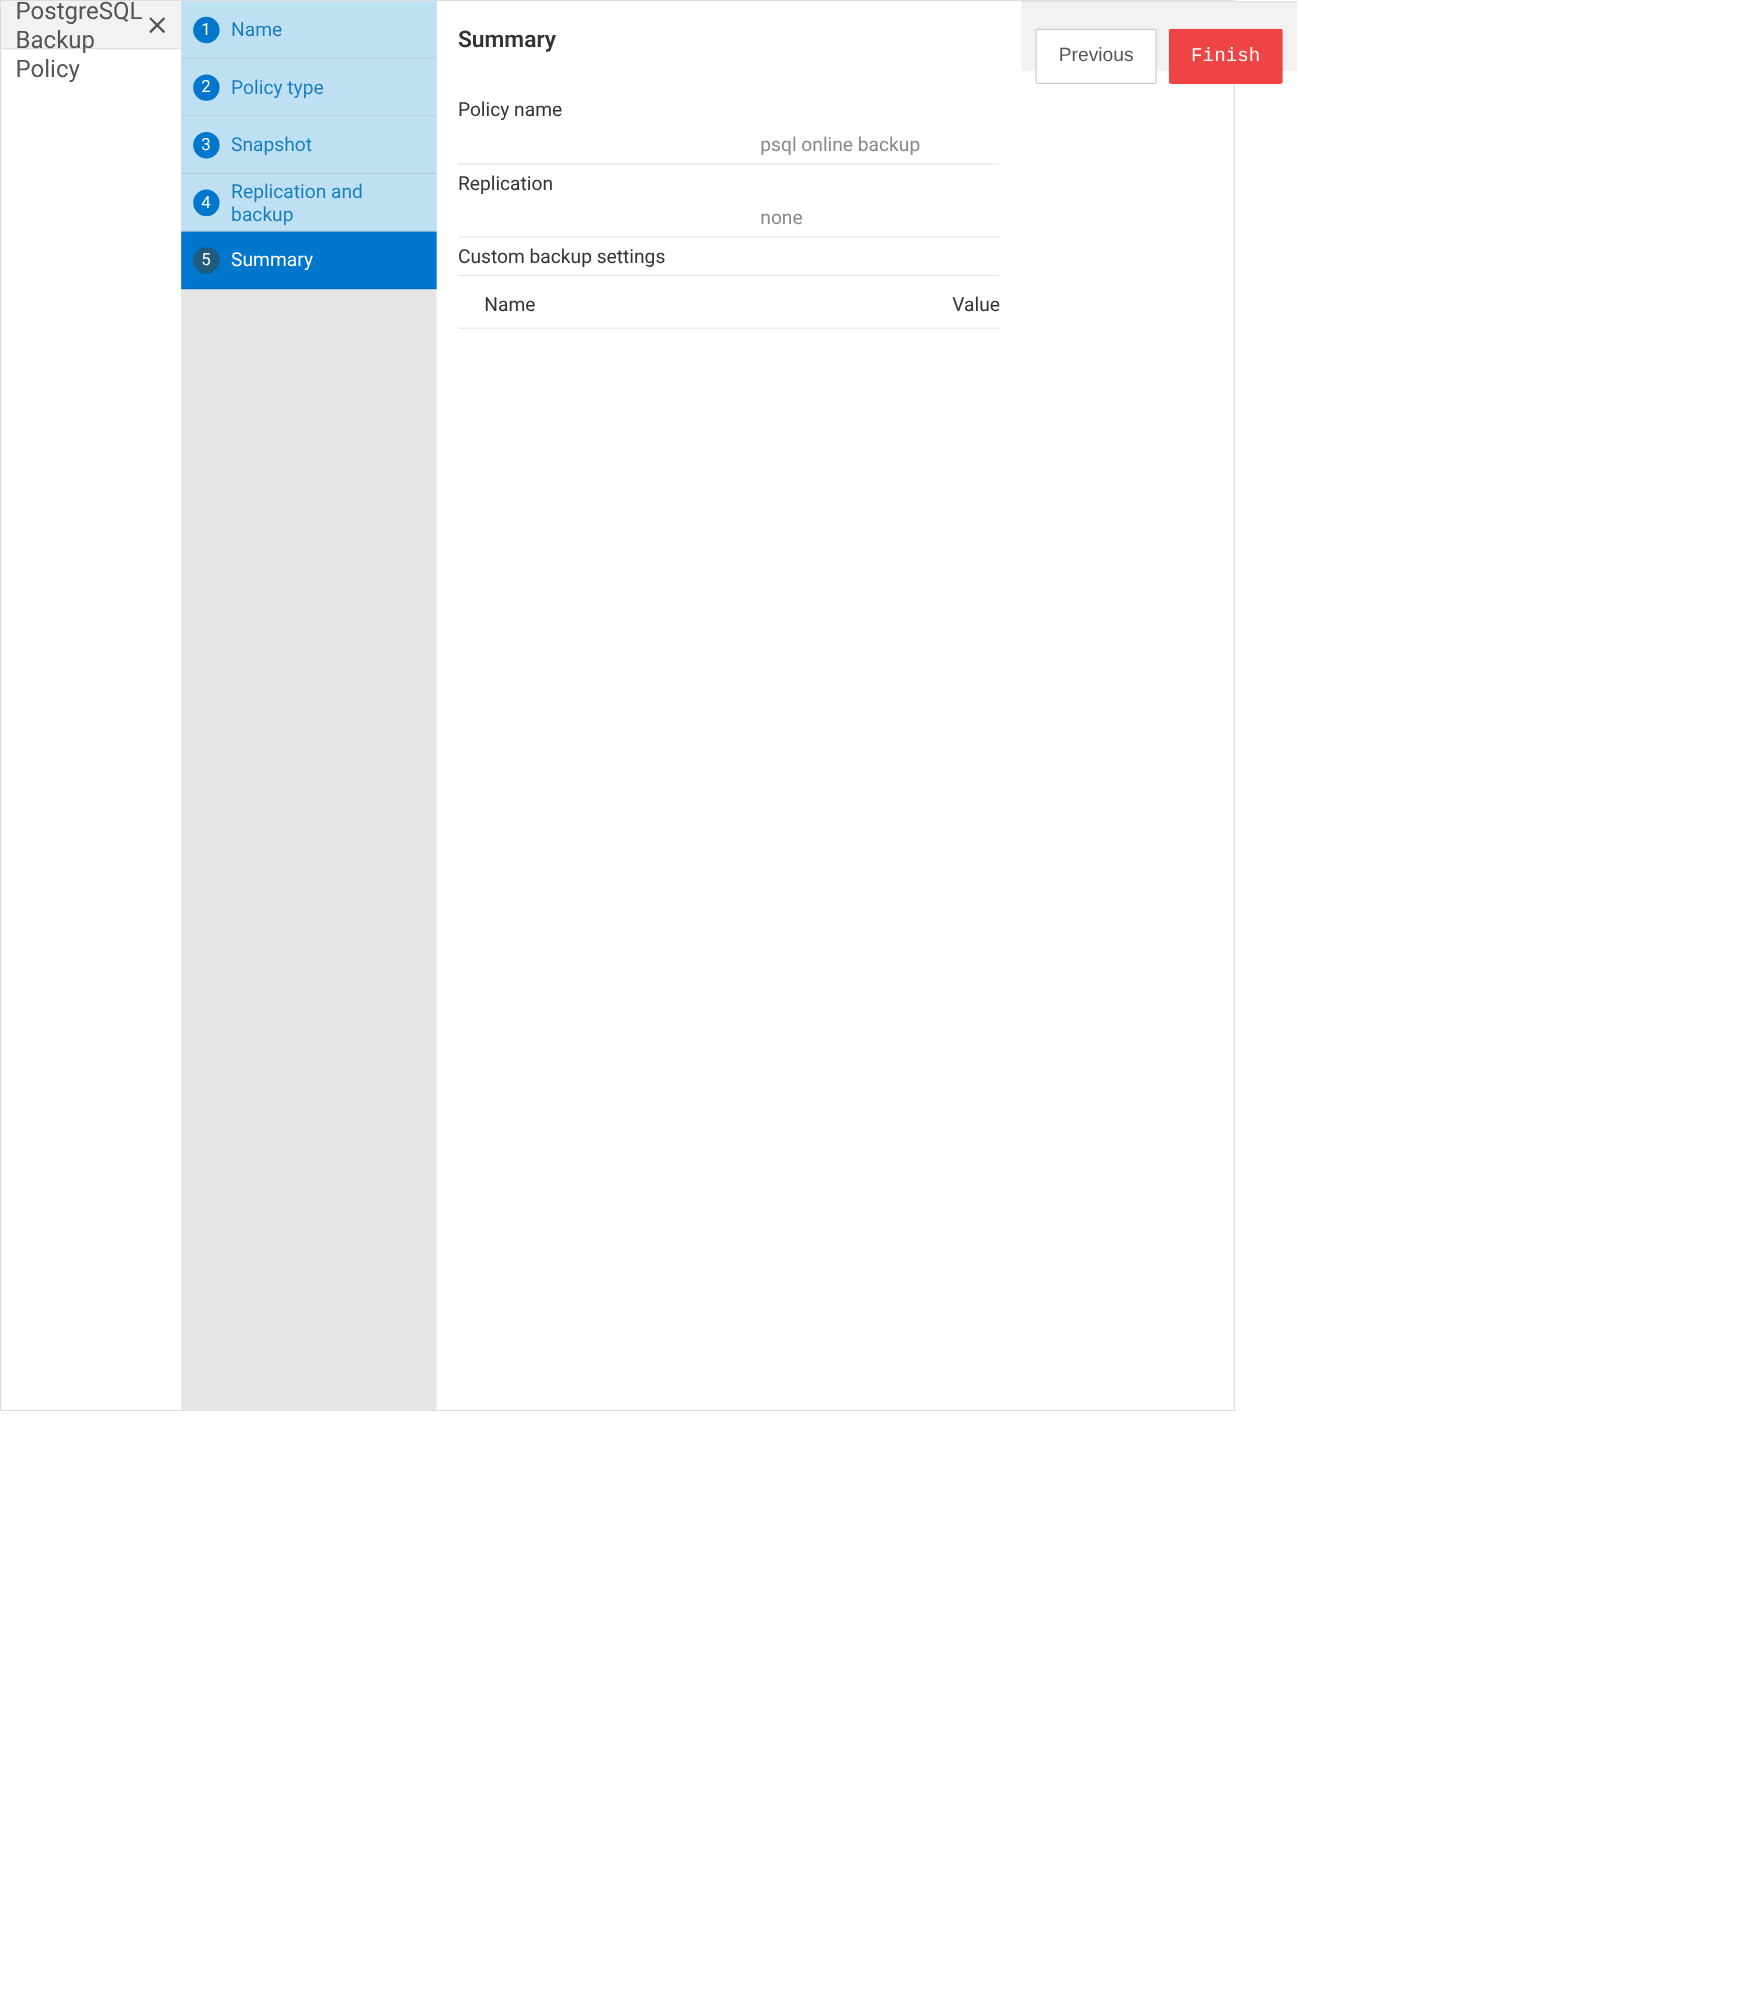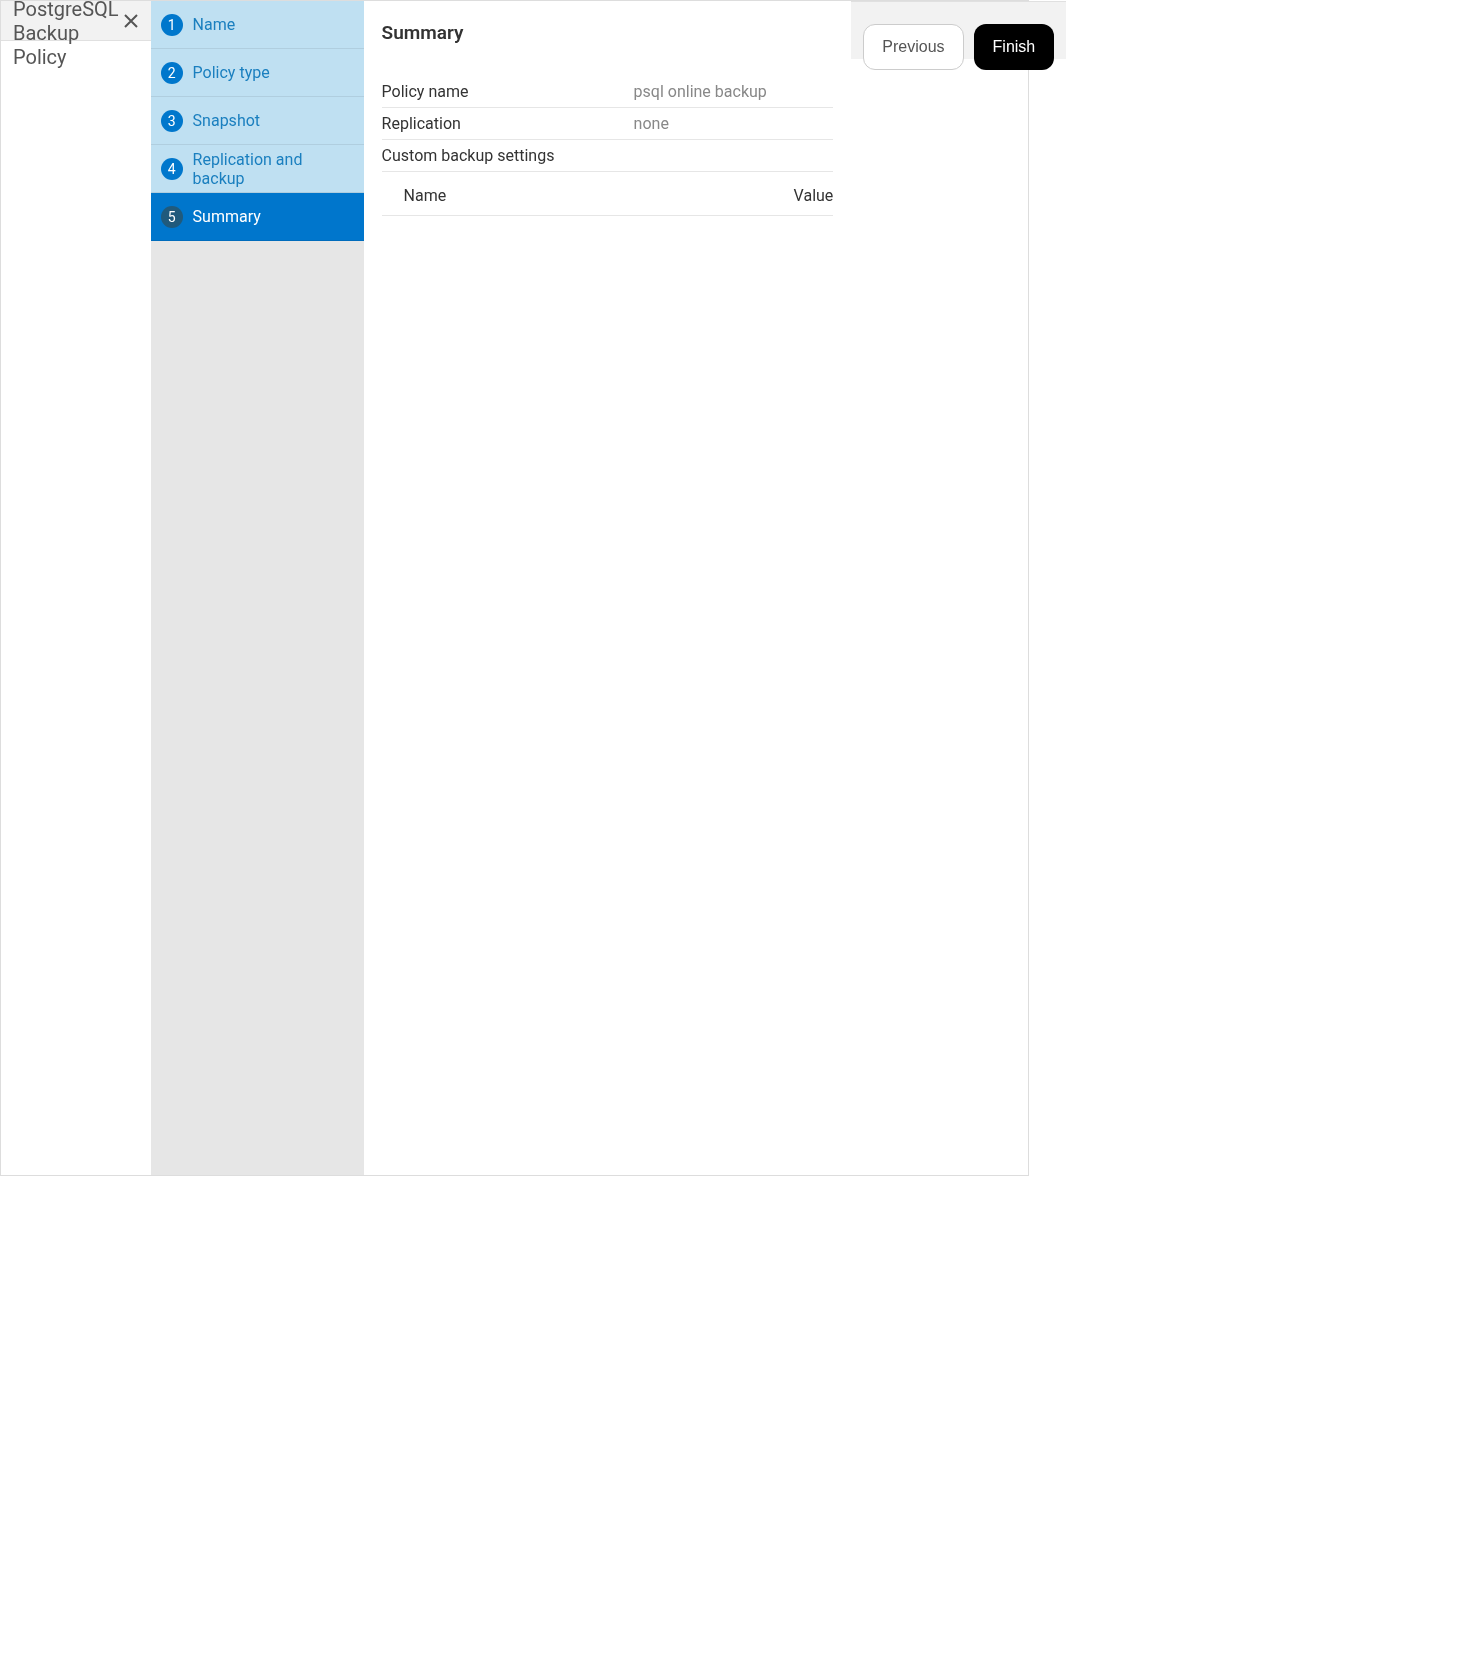--- a/index.html
+++ b/index.html
@@ -14,29 +14,29 @@
     .step.completed { background: #bfe0f2; color: #1a7fbf; }
     .step.completed .num { background: #0077cc; color: #fff; }
     .step.active { background: #0076cc; color: #fff; }
     .step.active .num { background: #205a7c; color: #fff; }
     .num { width: 22px; height: 22px; border-radius: 50%; display: inline-flex; align-items: center; justify-content: center; font-size: 14px; margin-right: 10px; flex-shrink: 0; }
     .step .label {}
     .content { flex: 1; padding: 20px 18px; overflow: auto; background: #fff; }
     .content h2 { font-size: 19px; font-weight: 600; color: #333; margin-bottom: 32px; }
     .row { display: flex; border-bottom: 1px solid #e6e6e6; padding: 6px 0; font-size: 16px; }
     .row .lbl { width: 252px; color: #333; }
-    .row .val { color: #888; }
+    .row .val { color: #888; margin-top: 29px; }
     .section-row { border-bottom: 1px solid #e6e6e6; padding: 6px 0; font-size: 16px; color: #333; }
     .tbl-head { display: flex; padding: 10px 0 10px 22px; border-bottom: 1px solid #e6e6e6; font-size: 16px; color: #333; margin-top: 4px; }
     .tbl-head .col-name { width: 390px; }
     .tbl-head .col-value {}
     .footer { height: 58px; background: #f2f2f2; border-top: 1px solid #e0e0e0; display: flex; align-items: center; justify-content: flex-end; padding: 0 12px; gap: 10px; }
-    .btn { height: 46px; padding: 0 18px; font-size: 16px; border-radius: 12px; cursor: pointer; border: 1px solid transparent; margin-top: 32px; }
+    .btn { height: 46px; padding: 0 18px; font-size: 16px; border-radius: 2px; cursor: pointer; border: 1px solid transparent; margin-top: 32px; }
     .btn.secondary { background: #fff; border-color: #ccc; color: #555; }
-    .btn.primary { background: #000000; color: #fff; }
+    .btn.primary { background: #ef4444; color: #fff; font-family: Liberation Mono, monospace; }
   </style>
 </head>
 <body>
 
 <div class="dialog">
   <div class="titlebar">
     <div class="title">New PostgreSQL Backup Policy</div>
     <div class="close">
       <svg width="16" height="16" viewBox="0 0 16 16">
           <path d="M2 2 L14 14 M14 2 L2 14" stroke="#555" stroke-width="2" fill="none"></path>

